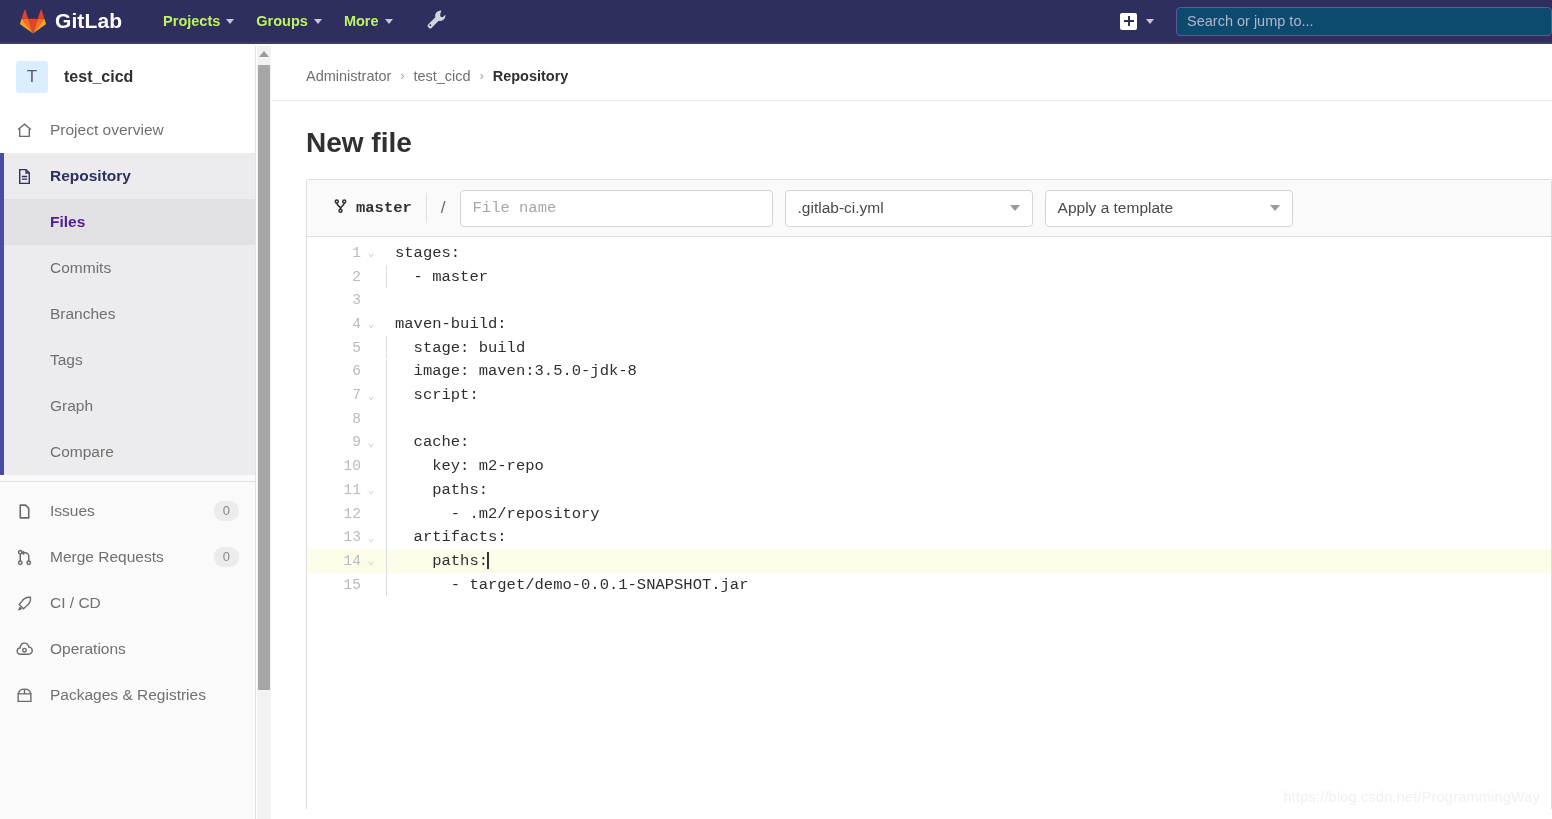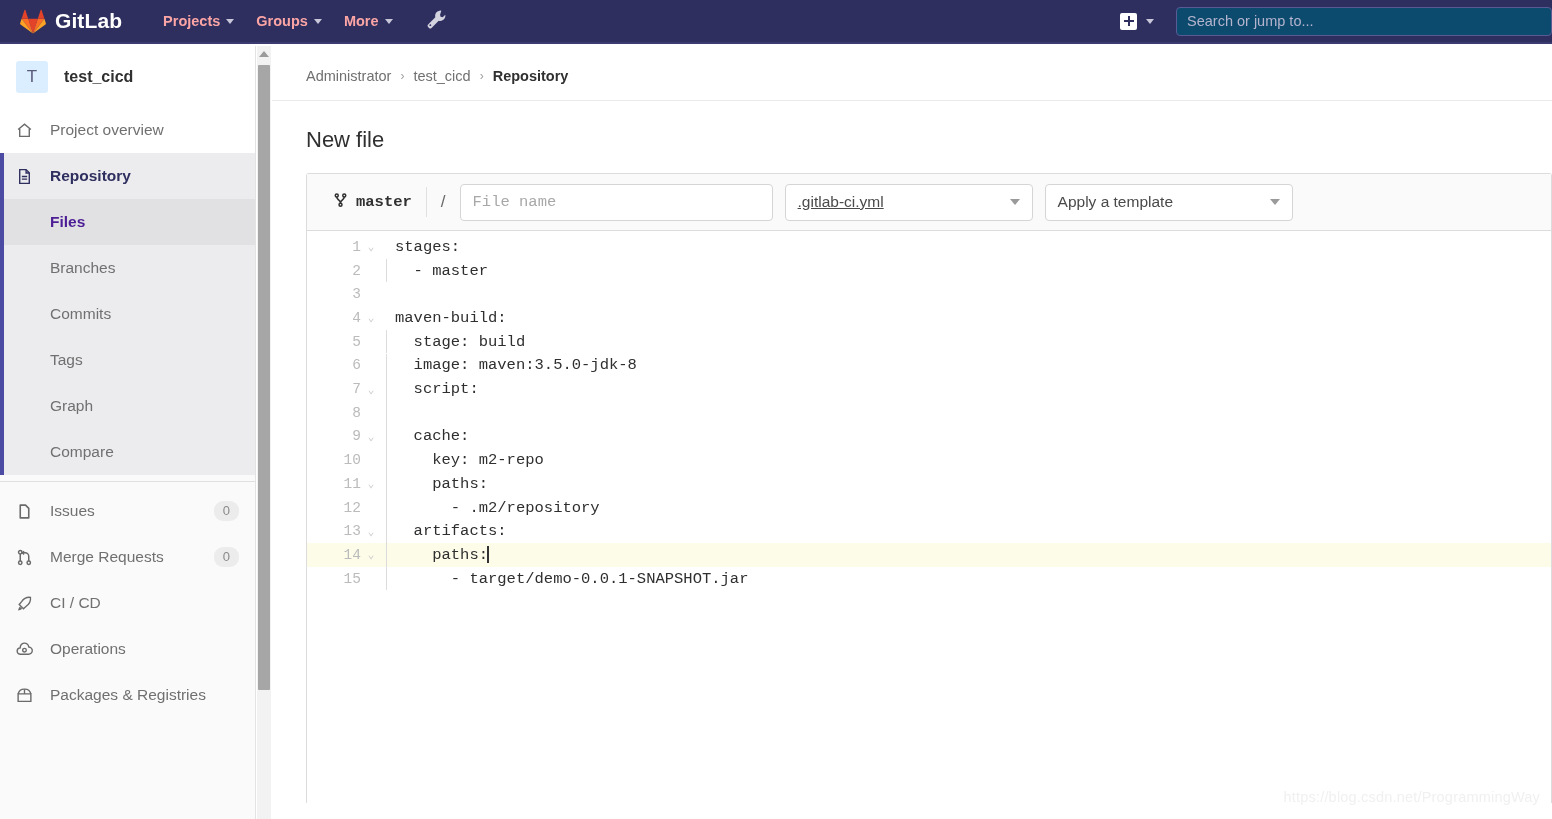--- a/index.html
+++ b/index.html
@@ -19,21 +19,21 @@
     display: flex; align-items: center;
     border-bottom: 2px solid #3b3b72;
   }
   .nav-logo { display: flex; align-items: center; padding-left: 20px; gap: 9px; }
   .gl-tanuki { width: 26px; height: 25px; display:block; }
   .nav-brand {
     color: #fff; font-size: 21px; font-weight: 600; letter-spacing: .1px;
   }
   .nav-links { display: flex; align-items: center; margin-left: 30px; gap: 0px; }
   .nav-link {
-    color: #fca5a5; font-size: 14.5px; font-weight: 600;
+    color: #bef264; font-size: 14.5px; font-weight: 600;
     padding: 6px 11px; display: flex; align-items: center; gap: 6px;
     cursor: pointer; border-radius: 3px;
   }
   .caret { width: 0; height: 0; border-left: 4.5px solid transparent;
            border-right: 4.5px solid transparent; border-top: 5px solid #c8c8da; }
   .nav-wrench { margin-left: 14px; padding: 6px 8px; cursor: pointer; display:flex; }
   .nav-right { margin-left: auto; display: flex; align-items: center; height: 100%; }
   .plus-box {
     width: 17px; height: 17px; background: #fff; border-radius: 2px;
     position: relative; display:inline-block;
@@ -139,21 +139,21 @@
     display: flex; align-items: center; gap: 9px;
     padding: 22px 0 16px 34px;
     font-size: 14.5px; color: #707070;
     border-bottom: 1px solid #eaeaea;
     margin-right: 0;
   }
   .bc-link { color: #707070; cursor: pointer; text-decoration:none; }
   .bc-sep { color: #a0a0a0; font-size: 12px; }
   .bc-cur { color: #303030; font-weight: 600; }
   .page-title {
-    font-size: 22px; font-weight: 400; color: #303030;
+    font-size: 28px; font-weight: 700; color: #303030;
     padding: 26px 0 20px 34px;
   }
 
   
   .editor-card {
     margin-left: 34px;
     width: 1246px;
     border: 1px solid #dcdcdc;
     border-bottom: none;
     border-radius: 3px 3px 0 0;
@@ -180,21 +180,21 @@
     font-family: "Liberation Mono", monospace; color: #303030;
     background:#fff;
   }
   .fname-input::placeholder { color: #a8a8a8; opacity:1; }
   .sel {
     height: 37px; border: 1px solid #d5d5d5; border-radius: 4px;
     background: #fff; display: flex; align-items: center;
     padding: 0 12px; font-size: 15.5px; color: #4a4a4a; cursor: pointer;
     justify-content: space-between;
   }
-  .sel.tmpl-type { width: 248px; margin-left: 12px; text-decoration: underline; }
+  .sel.tmpl-type { width: 248px; margin-left: 12px; }
   .sel.tmpl-apply { width: 248px; margin-left: 12px; }
   .sel .chev {
     width:0;height:0;border-left:5px solid transparent;border-right:5px solid transparent;
     border-top:6px solid #9a9a9a; margin-left: 8px;
   }
 
   
   .editor {
     position: relative;
     background: #fff;
@@ -315,24 +315,24 @@
         </svg>
       </span>
       <span class="txt">Repository</span>
     </div>
 
     <div class="sub-wrap">
       <div class="sub-item cur">
         <span>Files</span>
       </div>
       <div class="sub-item">
+        <span>Commits</span>
+      </div>
+      <div class="sub-item">
         <span>Branches</span>
-      </div>
-      <div class="sub-item">
-        <span>Commits</span>
       </div>
       <div class="sub-item">
         <span>Tags</span>
       </div>
       <div class="sub-item">
         <span>Graph</span>
       </div>
       <div class="sub-item">
         <span>Compare</span>
       </div>

